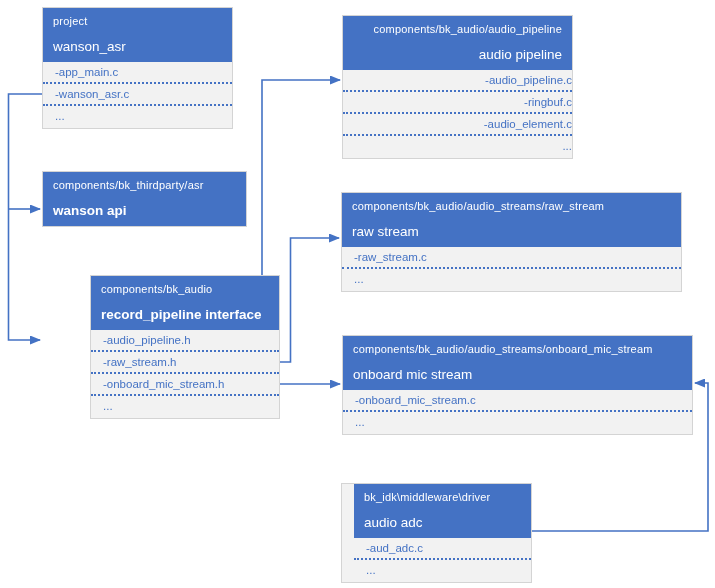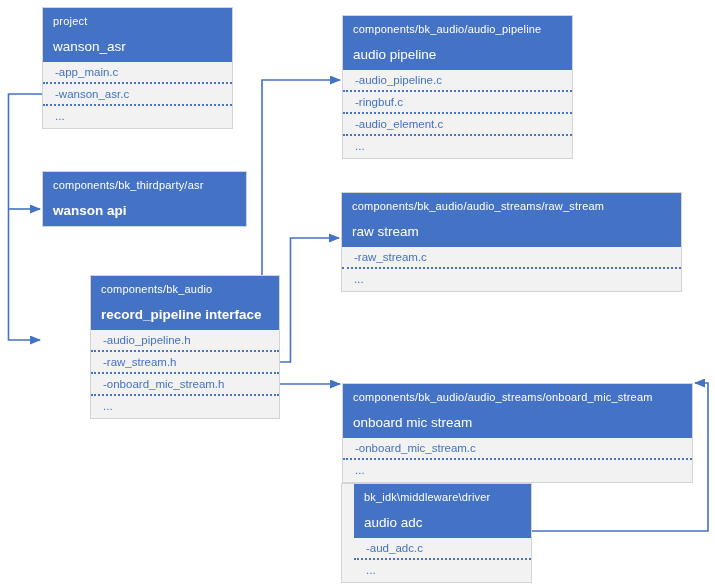--- a/index.html
+++ b/index.html
@@ -48,25 +48,25 @@
     font-size: 11.5px;
     color: #4472c4;
     white-space: nowrap;
     overflow: hidden;
   }
   .row:not(:last-child) {
     border-bottom: 2px dotted #4472c4;
   }
   
   .b0 { left: 42px;  top: 7px;   width: 191px; }
-  .b1 { left: 342px; top: 15px;  width: 231px; }
+  .b1 { left: 342px; top: 15px;  width: 231px; text-align: right; }
   .b2 { left: 42px;  top: 171px; width: 205px; }
   .b3 { left: 341px; top: 192px; width: 341px; }
   .b4 { left: 42px;  top: 275px; width: 190px; margin-left: 48px; }
-  .b5 { left: 342px; top: 335px; width: 351px; margin-top: 48px; }
+  .b5 { left: 342px; top: 335px; width: 351px; }
   .b6 { left: 341px; top: 483px; width: 191px; padding-left: 12px; }
   #connector-layer {
     position: absolute;
     left: 0; top: 0;
     width: 715px; height: 588px;
     pointer-events: none;
   }
 </style>
 </head>
 <body>

